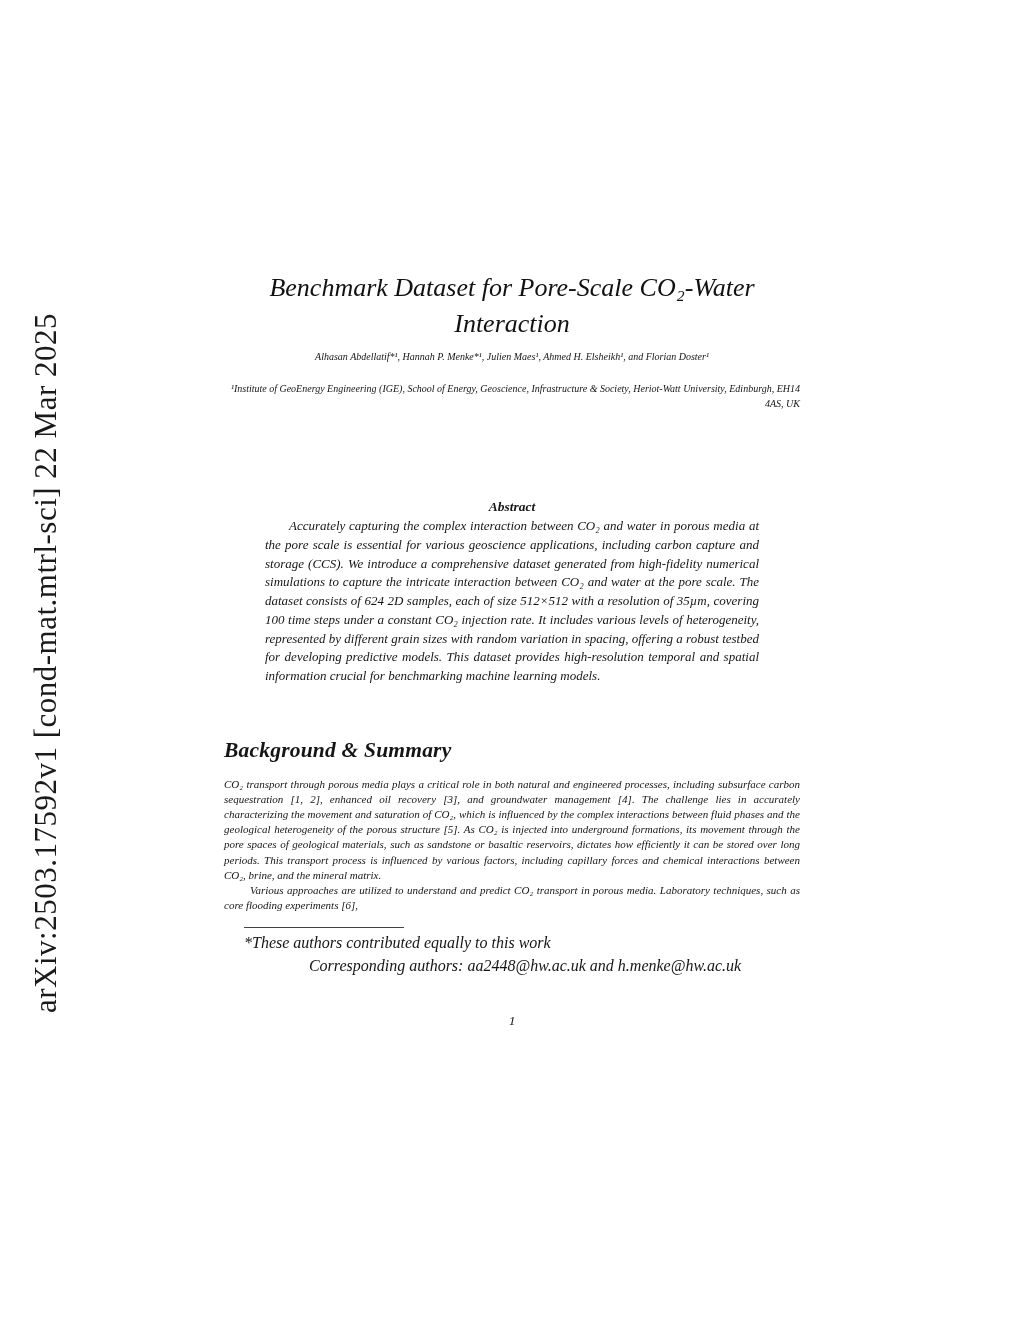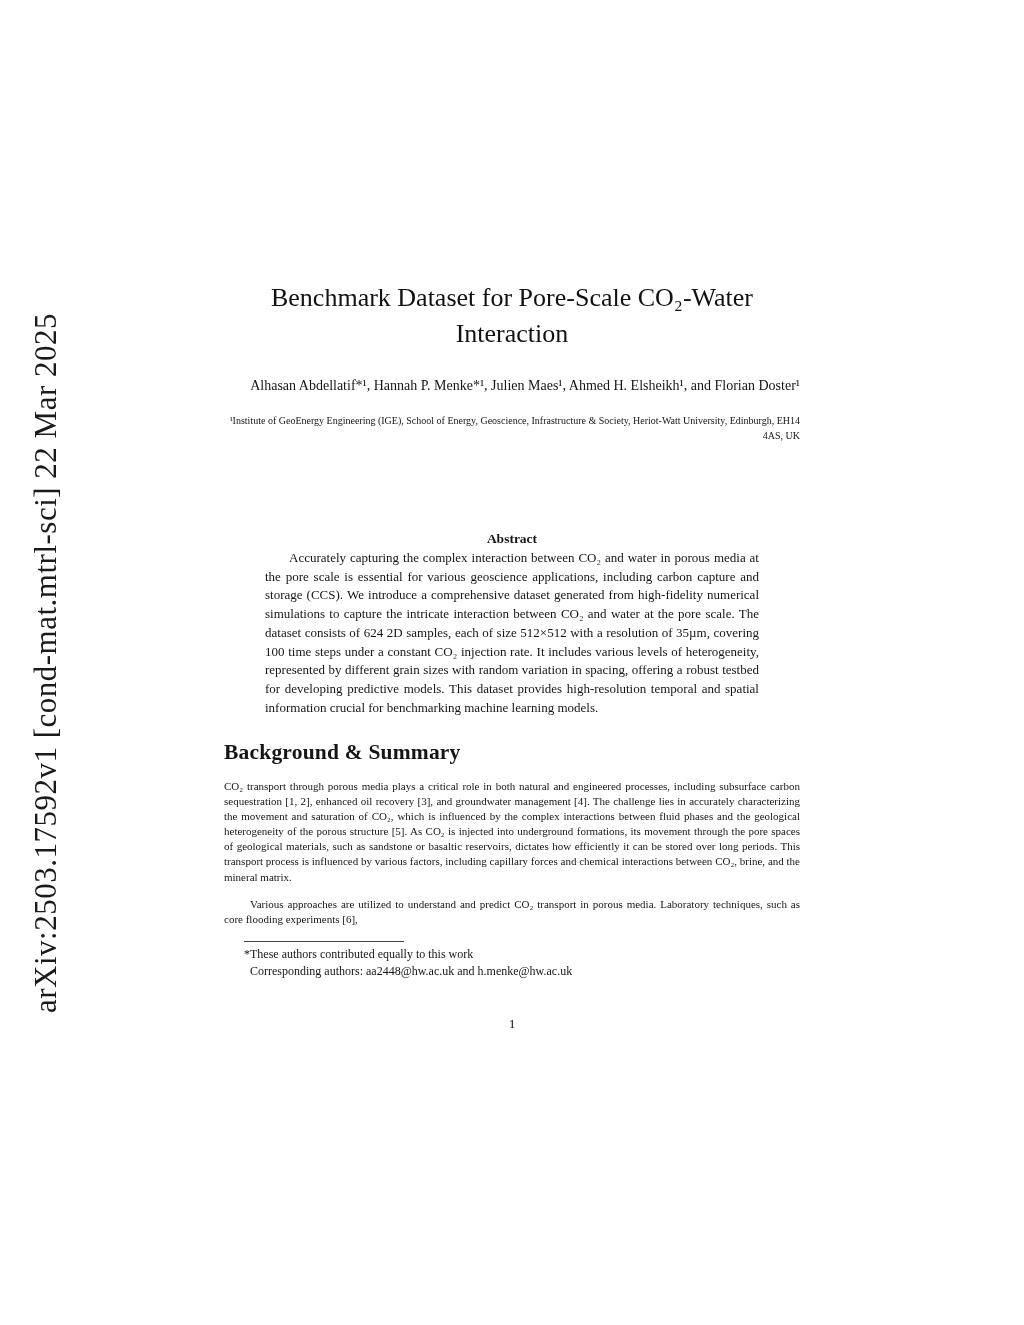--- a/index.html
+++ b/index.html
@@ -23,35 +23,36 @@
     transform: translate(-50%, -50%) rotate(-90deg);
     transform-origin: center center;
     white-space: nowrap;
     font-size: 31px;
     letter-spacing: 0.5px;
     color: #1a1a1a;
   }
   .content {
     position: absolute;
     left: 224px;
-    top: 10px;
+    top: 0;
     width: 576px;
+    font-style: italic;
   }
   .title {
     margin: 270px 0 0 0;
     text-align: center;
     font-size: 26px;
     font-weight: normal;
     line-height: 1.38;
     color: #111;
   }
   .authors {
-    margin-top: 24px;
-    text-align: right;
-    font-size: 14px;
+    margin-top: 8px;
+    text-align: center;
+    font-size: 10px;
     line-height: 1.45;
   }
   .affiliation {
     margin-top: 18px;
     text-align: right;
     font-size: 10px;
     line-height: 1.45;
   }
   .abstract-heading {
     margin-top: 88px;
@@ -61,49 +62,50 @@
   }
   .abstract-text {
     width: 494px;
     margin: 2px auto 0 auto;
     font-size: 13px;
     line-height: 1.44;
     text-align: justify;
     text-indent: 24px;
   }
   .section-heading {
-    margin: 22px 0 0 0;
+    margin: 52px 0 0 0;
     font-size: 21.5px;
     font-weight: bold;
     letter-spacing: 0.2px;
   }
   .body-para {
     margin: 14px 0 0 0;
     font-size: 11px;
     line-height: 1.38;
     text-align: justify;
   }
   .body-para.indent {
-    margin-top: 12px;
+    margin-top: 0;
     text-indent: 26px;
   }
   .footnote {
     margin-top: 14px;
     padding-left: 20px;
-    font-size: 12px;
+    font-size: 16px;
     line-height: 1.4;
   }
   .footnote-rule {
     width: 160px;
     border: 0;
     border-top: 1px solid #444;
     margin: 0 0 4px 0;
   }
   .footnote-line2 {
     padding-left: 6px;
+    text-align: center;
   }
   .page-number {
     margin-top: 36px;
     text-align: center;
     font-size: 13.5px;
   }
 </style>
 </head>
 <body>
 

